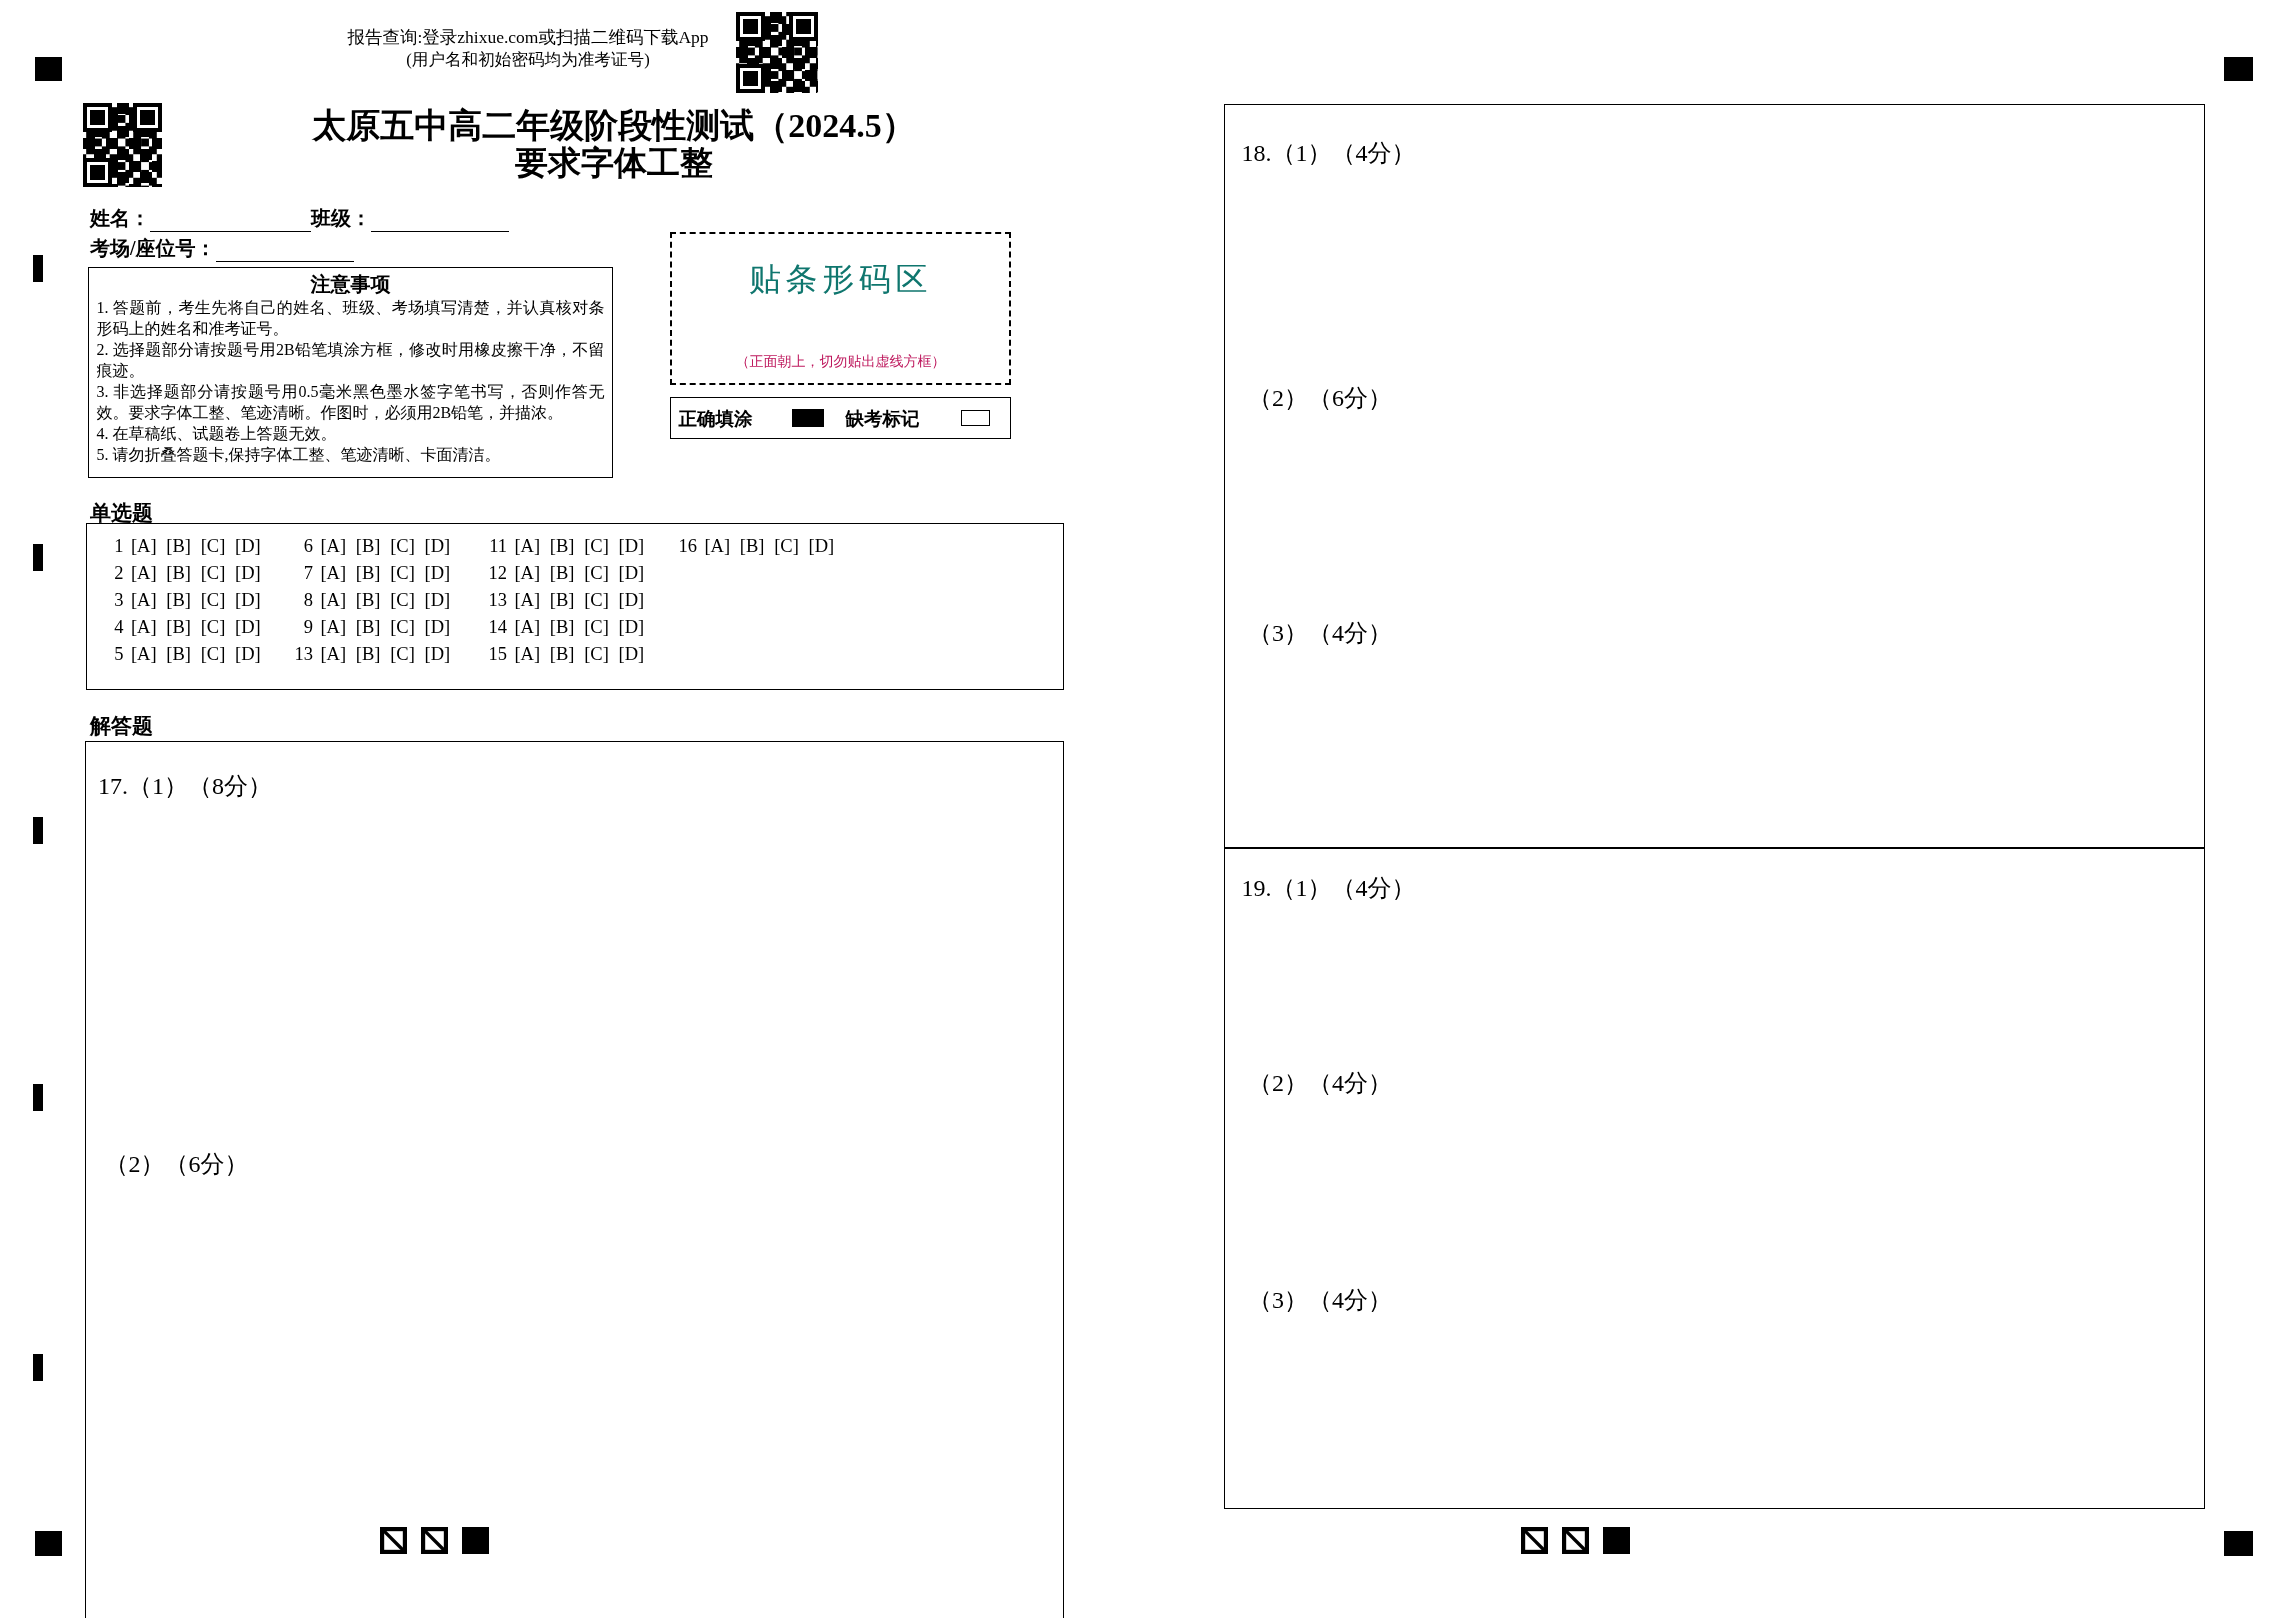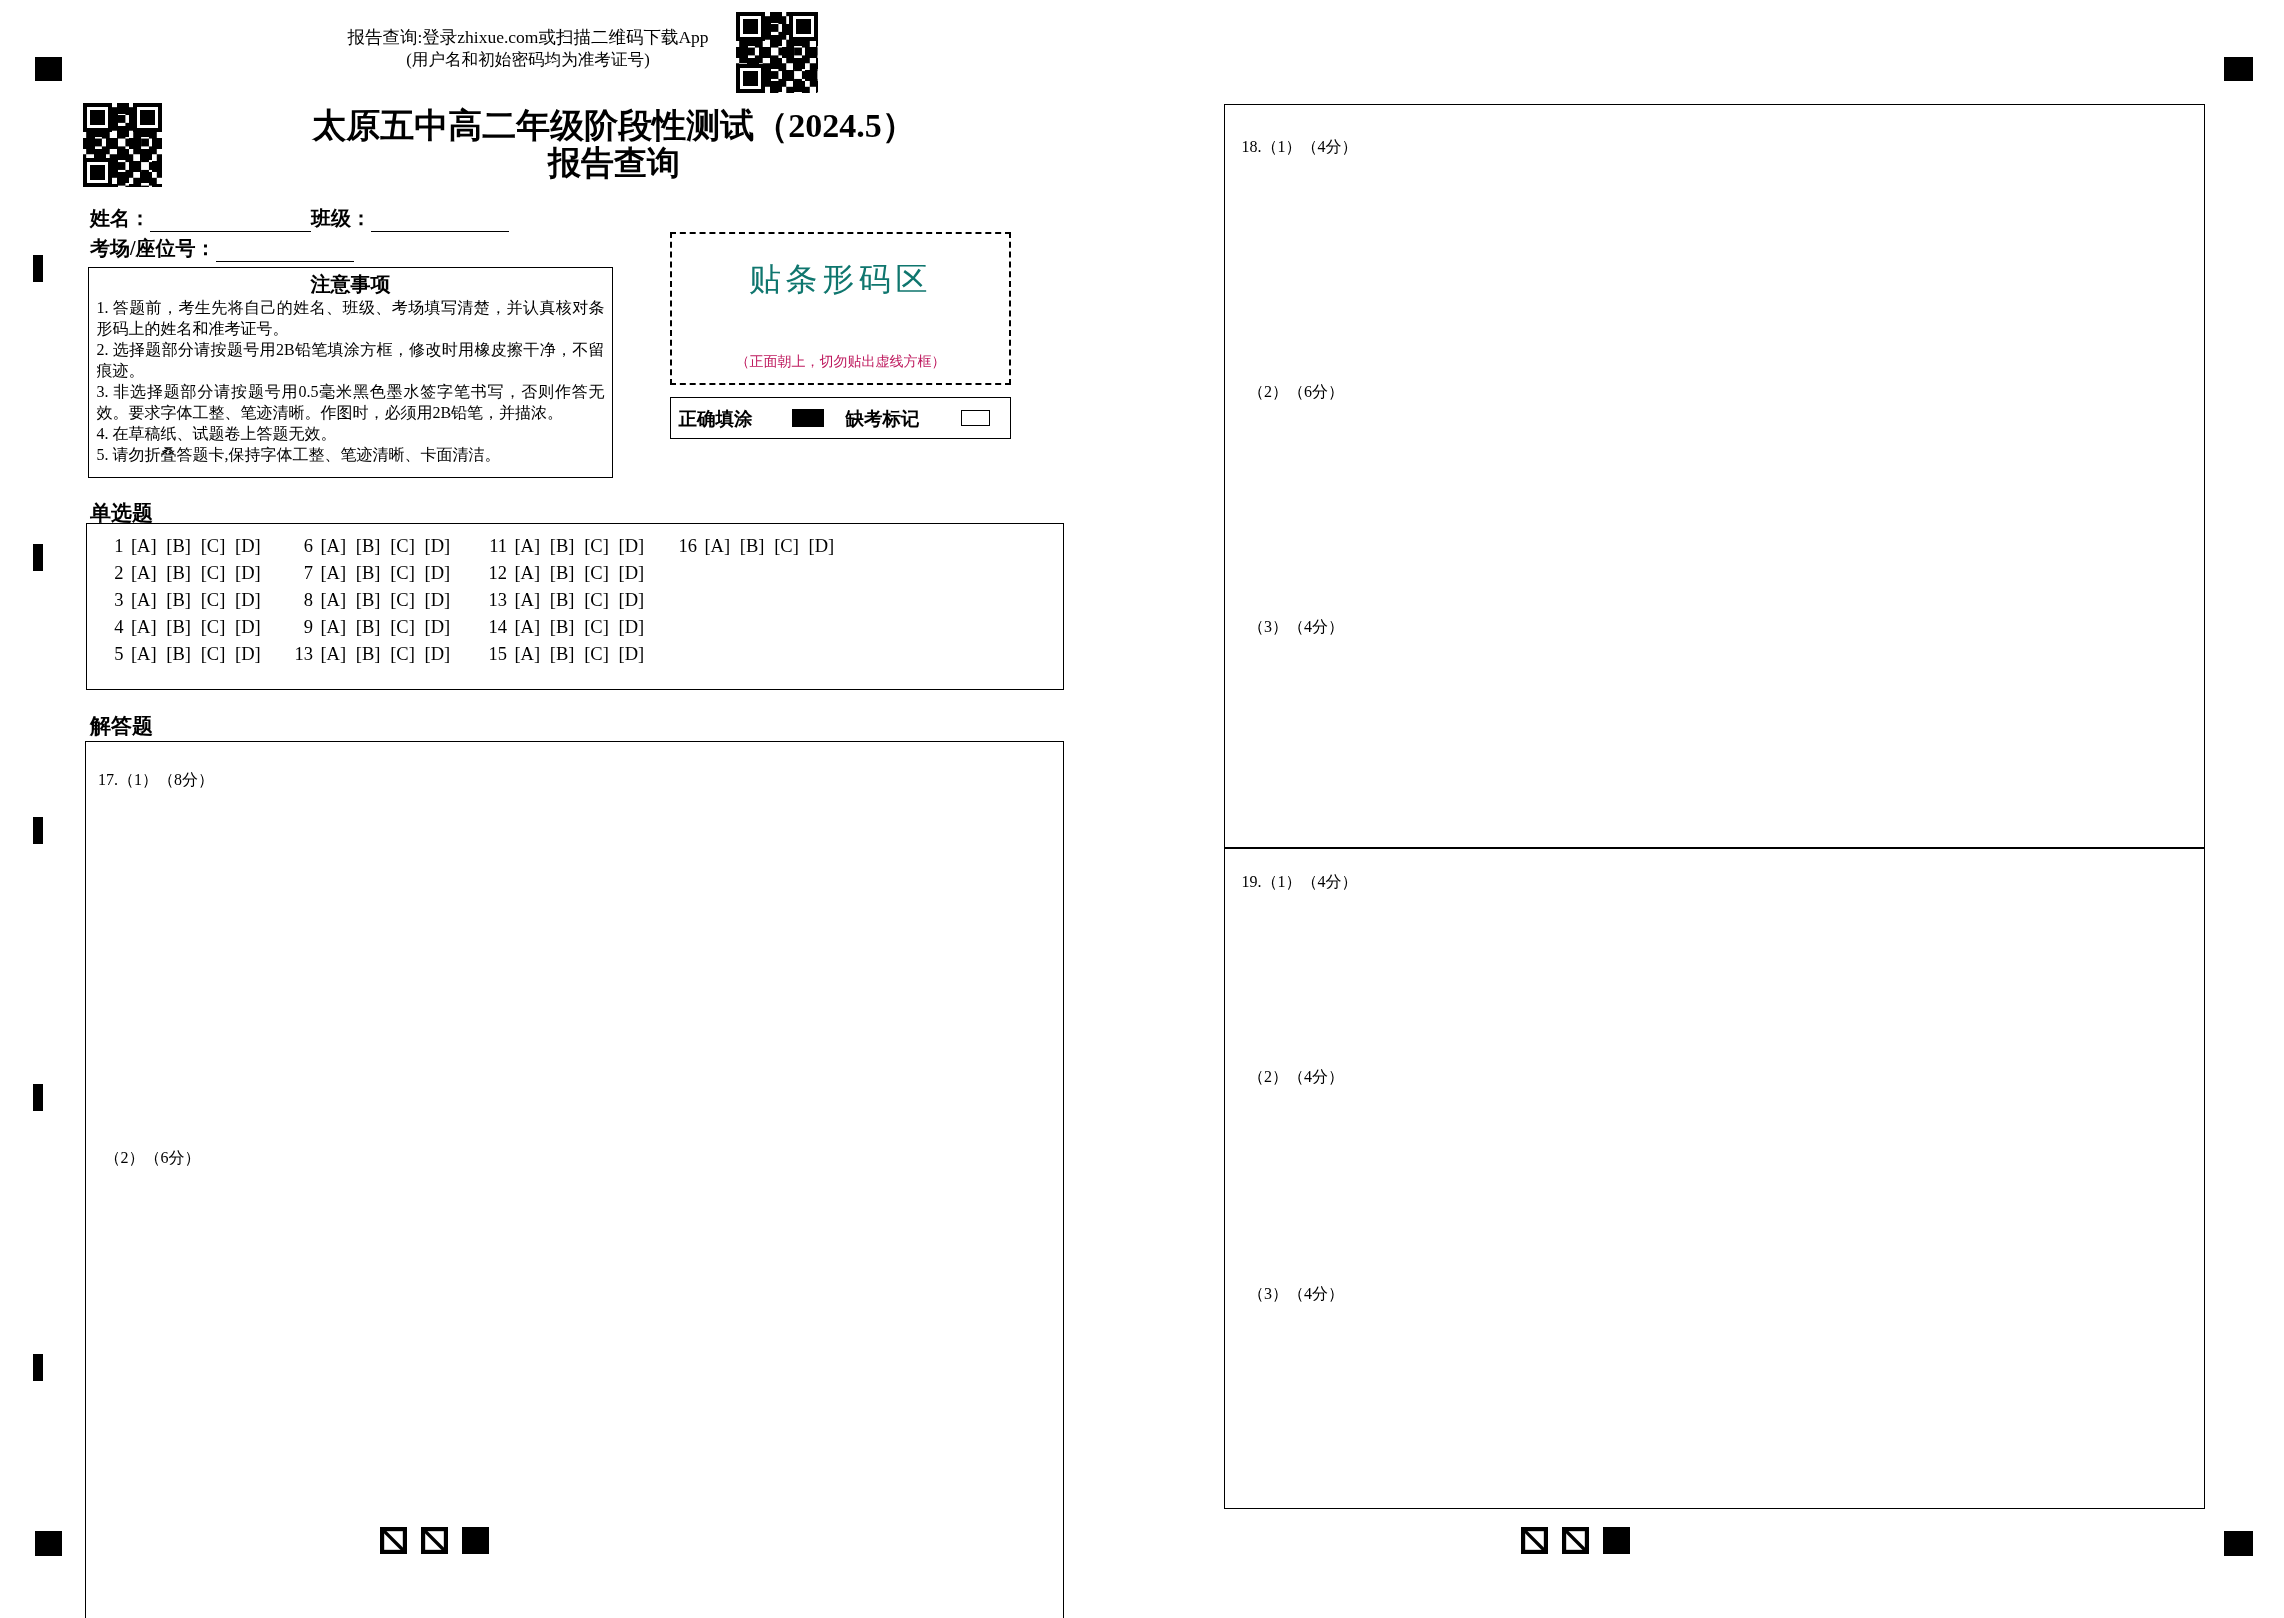--- a/index.html
+++ b/index.html
@@ -75,21 +75,21 @@
   .choice-col:nth-child(3){left:390px;}
   .choice-col:nth-child(4){left:580px;}
   .choice-row{height:27px;display:flex;align-items:baseline;font-size:18.5px;}
   .q-num{display:inline-block;width:30px;text-align:right;margin-right:7.4px;}
   .bubble{margin-right:9.7px;cursor:pointer;}
   
   .essay-box{position:absolute;border:1.8px solid #000;box-sizing:border-box;background:#fff;}
   .box-17{left:85px;top:741px;width:979px;height:949px;}
   .box-18{left:1224px;top:104px;width:981px;height:745px;border-bottom-width:2.8px;}
   .box-19{left:1224px;top:849px;width:981px;height:660px;border-top:none;}
-  .essay-part{position:absolute;font-size:16px;white-space:nowrap;}
+  .essay-part{position:absolute;font-size:24px;white-space:nowrap;}
   .box-17 .p1{left:12px;top:28px;}
   .box-17 .p2{left:18.5px;top:406px;}
   .box-18 .p1{left:16.6px;top:32px;}
   .box-18 .p2{left:23px;top:277px;}
   .box-18 .p3{left:23px;top:512px;}
   .box-19 .p1{left:16.6px;top:23px;}
   .box-19 .p2{left:23px;top:218px;}
   .box-19 .p3{left:23px;top:435px;}
   
   .footer-marks{position:absolute;top:1527px;display:flex;gap:14px;}
@@ -125,21 +125,21 @@
   </div>
 
   <div class="qr" style="left:83px;top:103px;width:79px;height:84px">
     <span class="qr-finder f-tl"></span>
     <span class="qr-finder f-tr"></span>
     <span class="qr-finder f-bl"></span>
   </div>
 
   <div class="page-title">
     <div class="t1">太原五中高二年级阶段性测试（2024.5）</div>
-    <div class="t2">报告查询</div>
+    <div class="t2">要求字体工整</div>
   </div>
 
   <div class="stu-row stu-row1">
     <span>姓名：</span><span class="fill-line fl-name"></span><span>班级：</span><span class="fill-line fl-class"></span>
   </div>
   <div class="stu-row stu-row2">
     <span>考场/座位号：</span><span class="fill-line fl-seat"></span>
   </div>
 
   <div class="notice-box">

